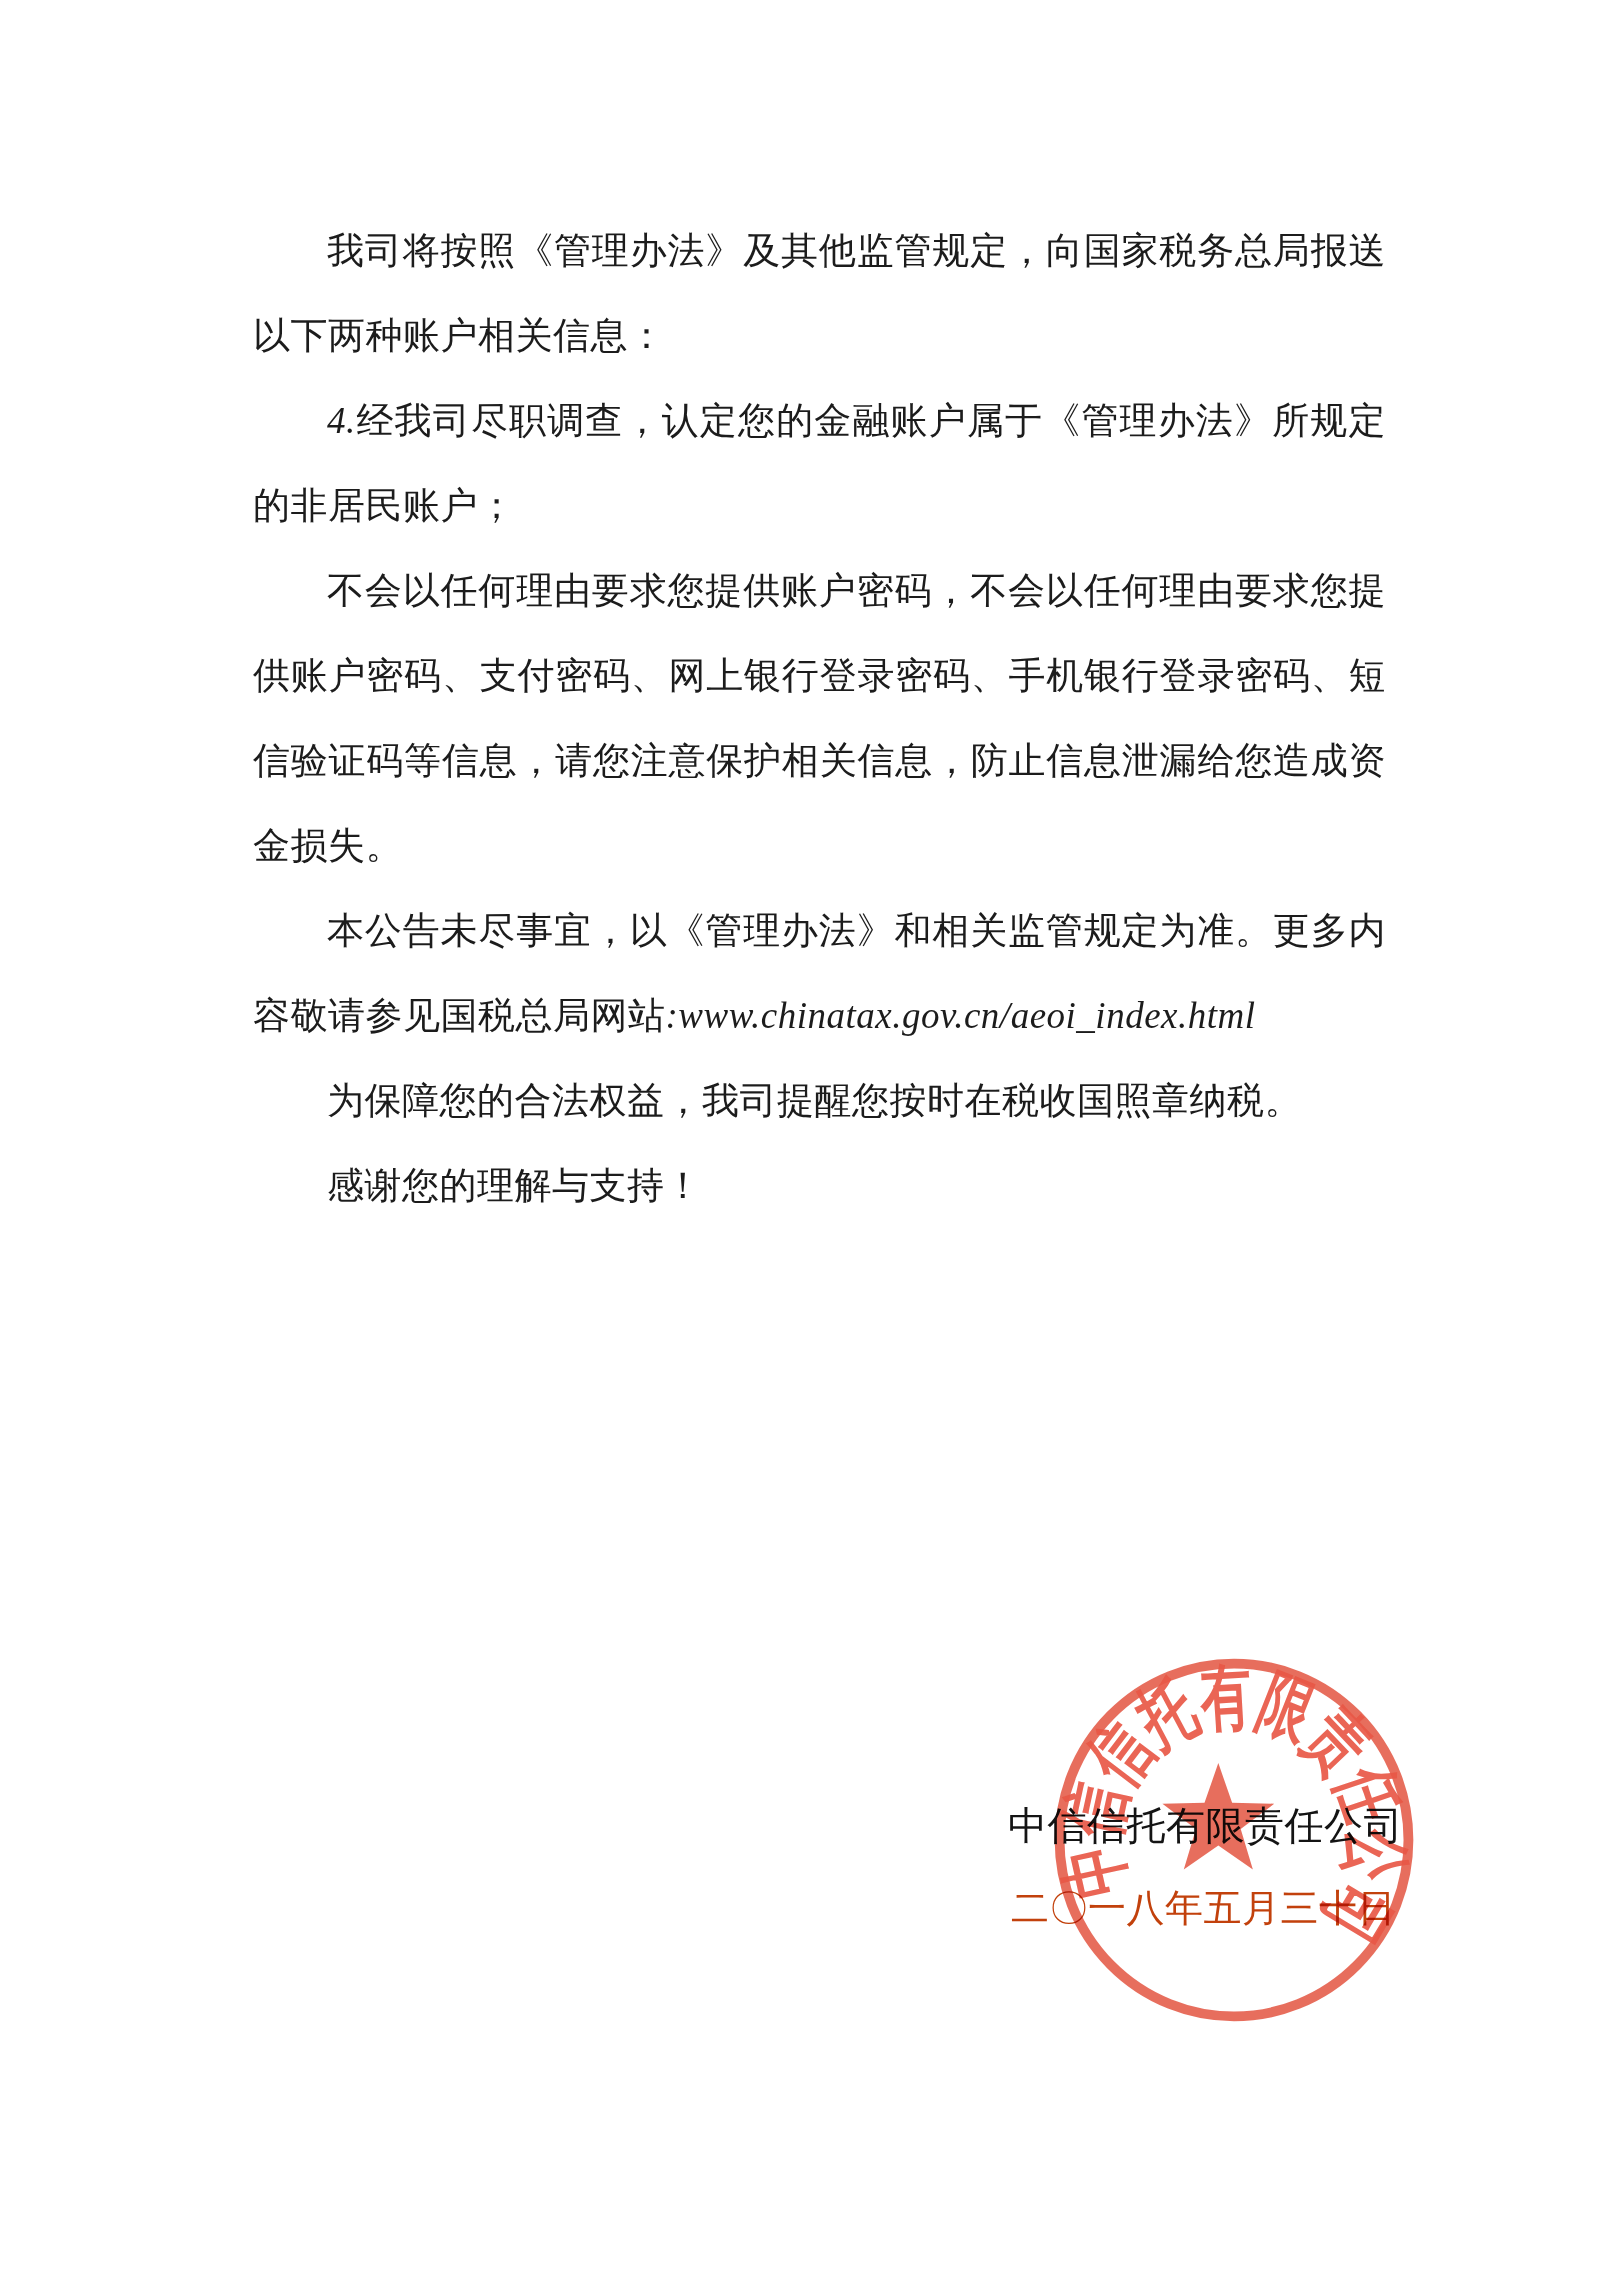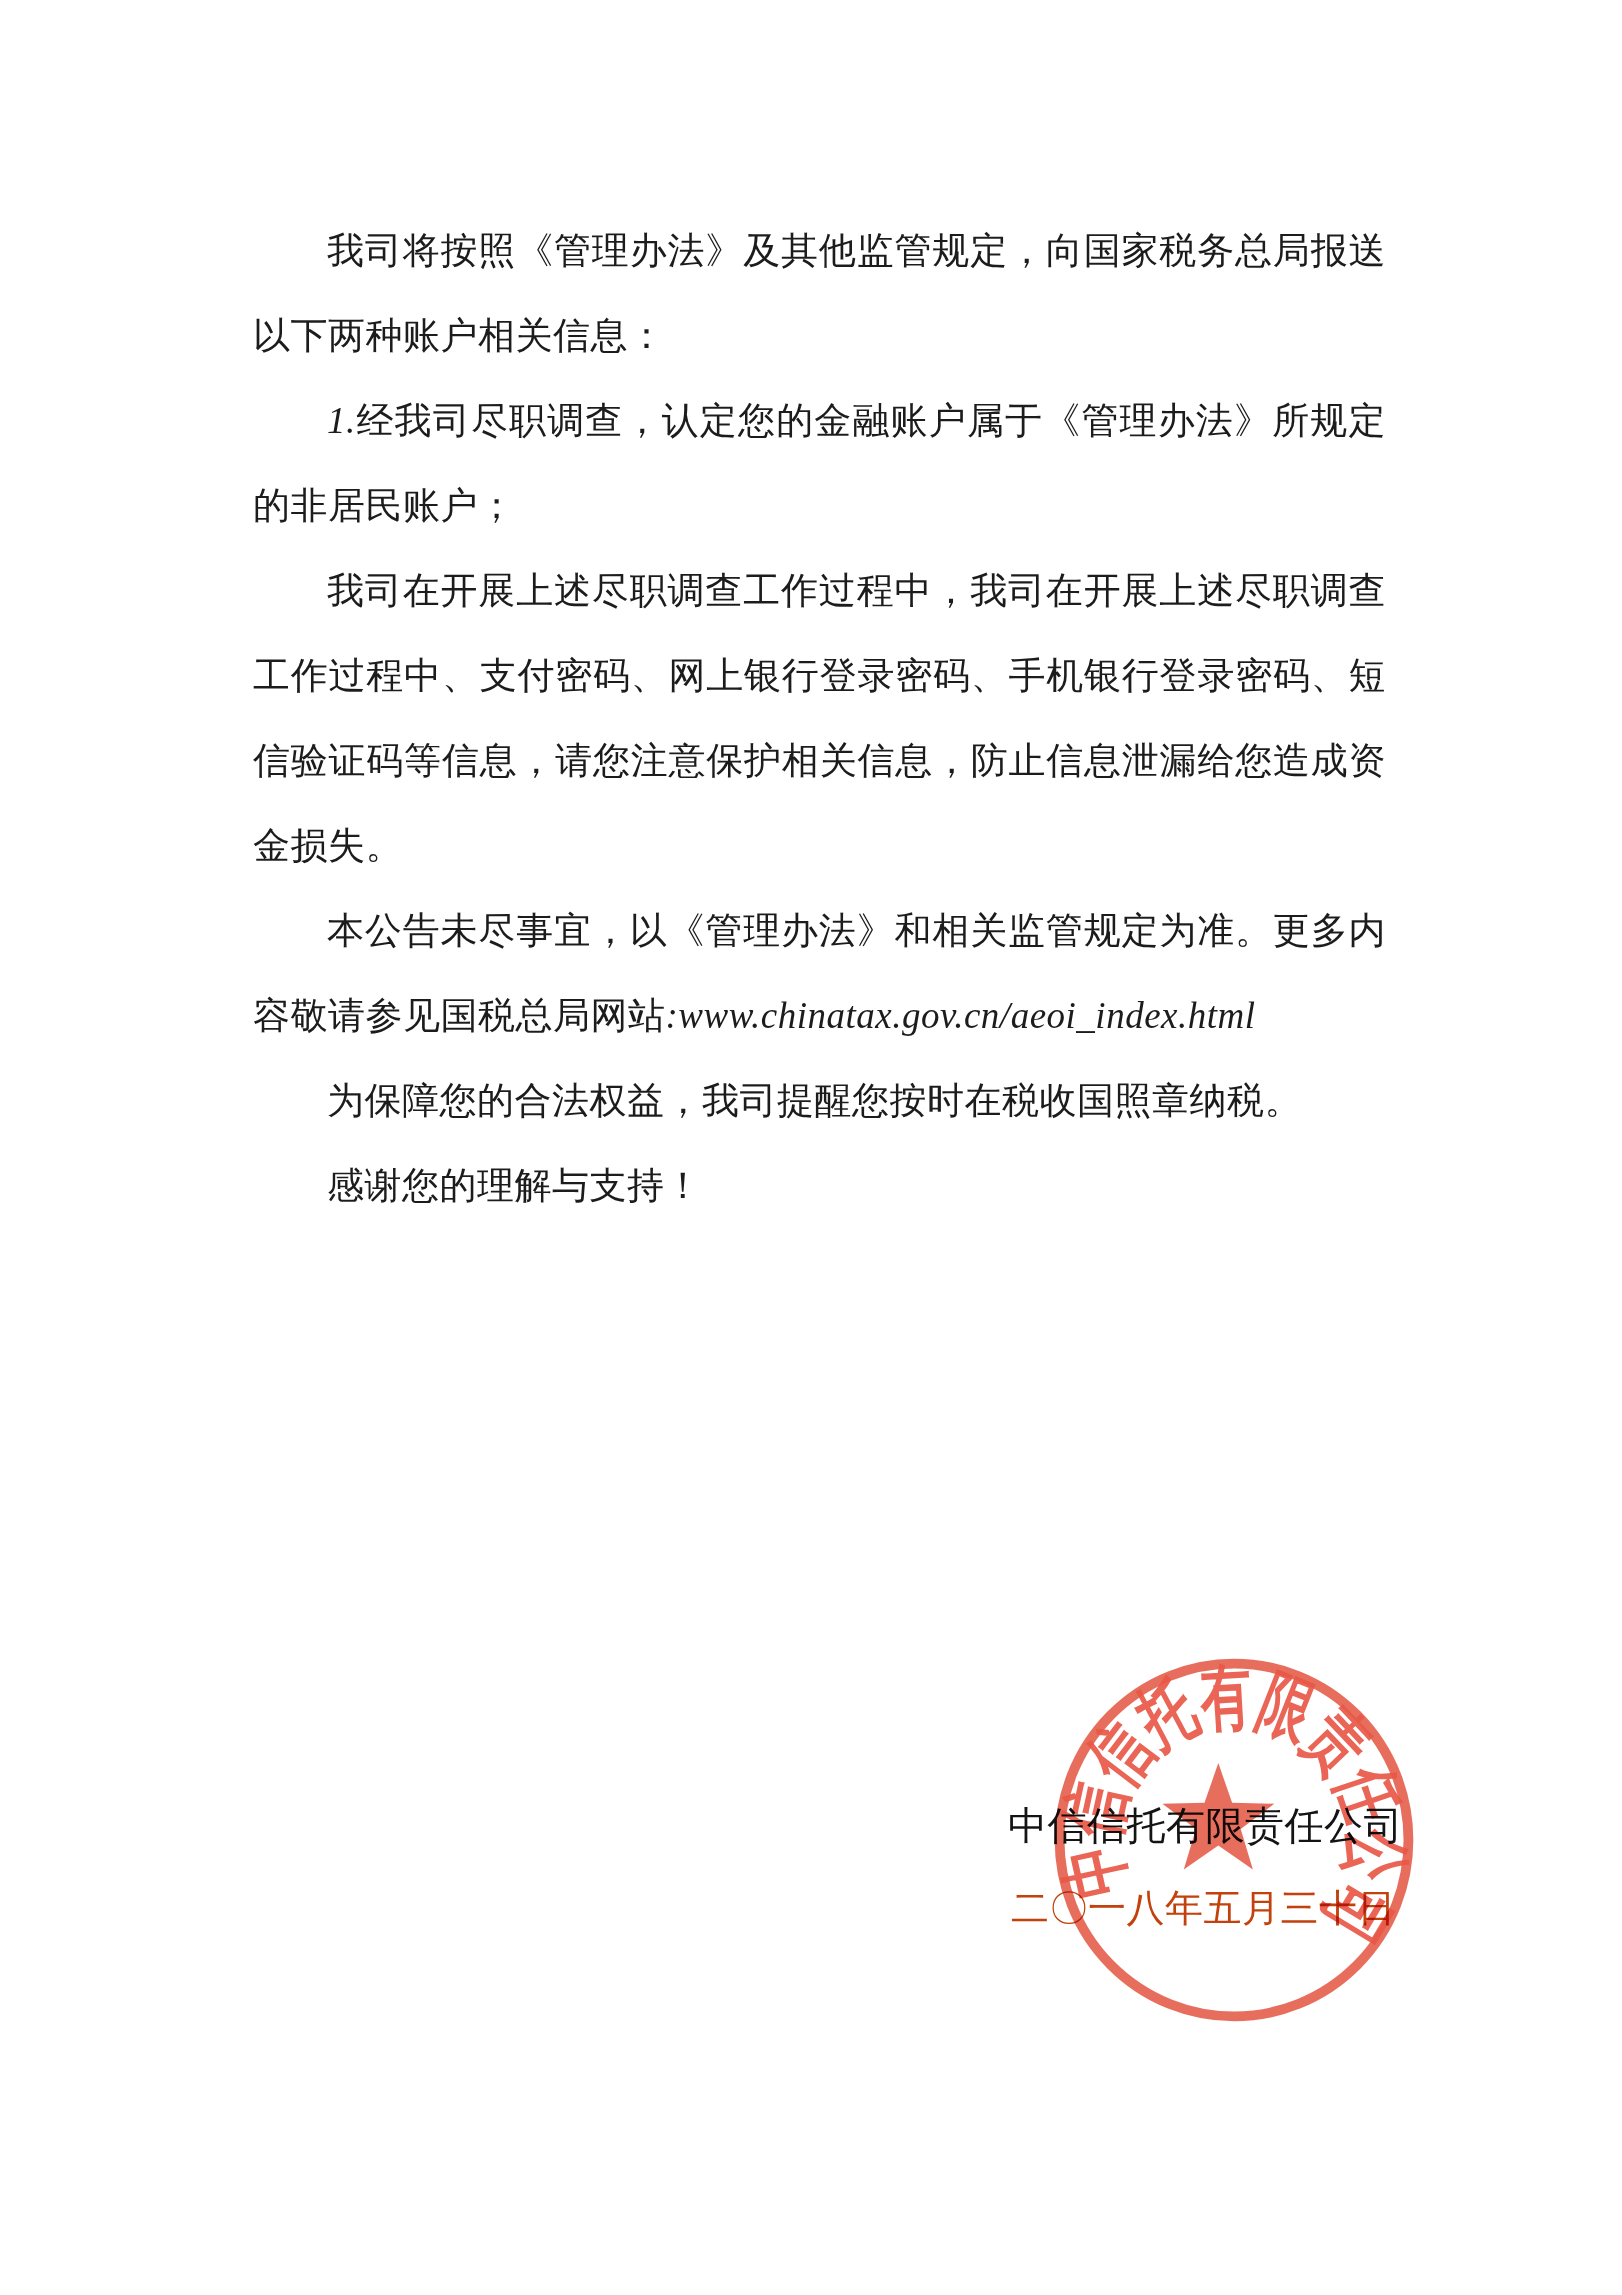--- a/index.html
+++ b/index.html
@@ -74,22 +74,22 @@
     font-weight: bold;
   }
 </style>
 </head>
 <body>
 
 <div class="page">
 
   <div class="body-text">
     <p>我司将按照《管理办法》及其他监管规定，向国家税务总局报送以下两种账户相关信息：</p>
-    <p>1.经我司尽职调查，认定您的金融账户属于《管理办法》所规定的非居民账户；</p>
-    <p>我司在开展上述尽职调查工作过程中，我司在开展上述尽职调查工作过程中、支付密码、网上银行登录密码、手机银行登录密码、短信验证码等信息，请您注意保护相关信息，防止信息泄漏给您造成资金损失。</p>
+    <p>4.经我司尽职调查，认定您的金融账户属于《管理办法》所规定的非居民账户；</p>
+    <p>不会以任何理由要求您提供账户密码，不会以任何理由要求您提供账户密码、支付密码、网上银行登录密码、手机银行登录密码、短信验证码等信息，请您注意保护相关信息，防止信息泄漏给您造成资金损失。</p>
     <p>本公告未尽事宜，以《管理办法》和相关监管规定为准。更多内容敬请参见国税总局网站:www.chinatax.gov.cn/aeoi_index.html</p>
     <p>为保障您的合法权益，我司提醒您按时在税收国照章纳税。</p>
     <p>感谢您的理解与支持！</p>
   </div>
 
   <div class="signature-company">中信信托有限责任公司</div>
 
   <div class="signature-date">二〇一八年五月三十日</div>
 
   <svg class="seal" viewBox="0 0 800 800" xmlns="http://www.w3.org/2000/svg">

